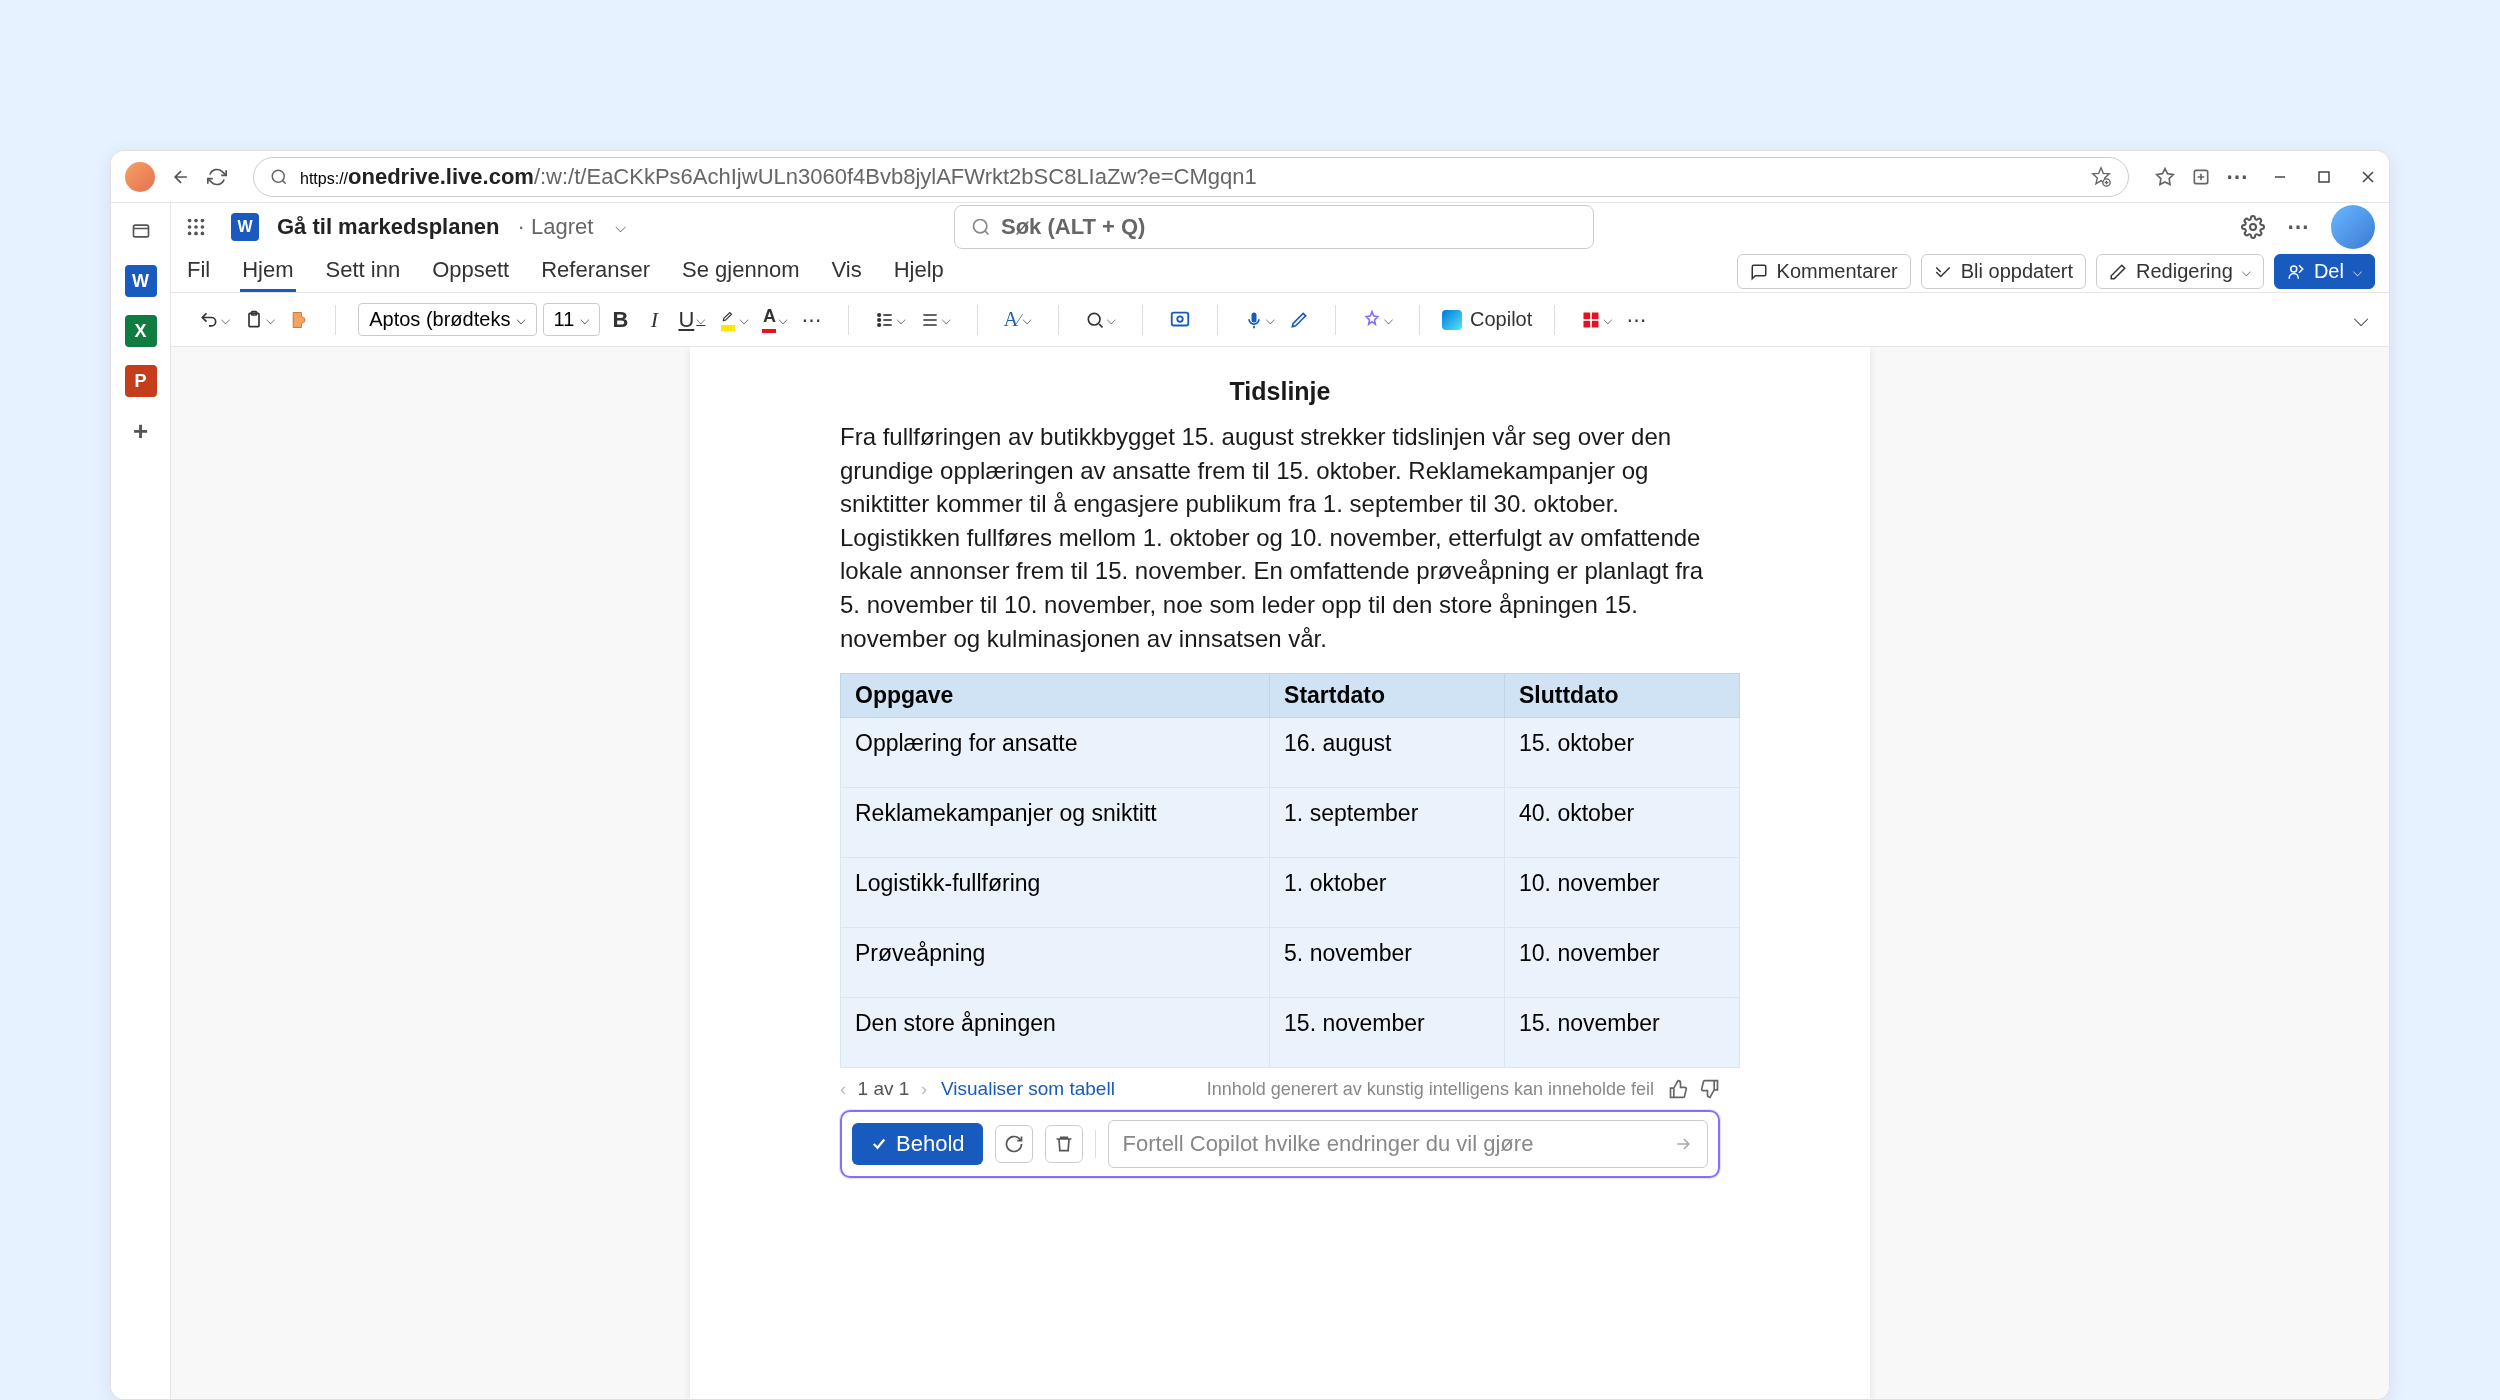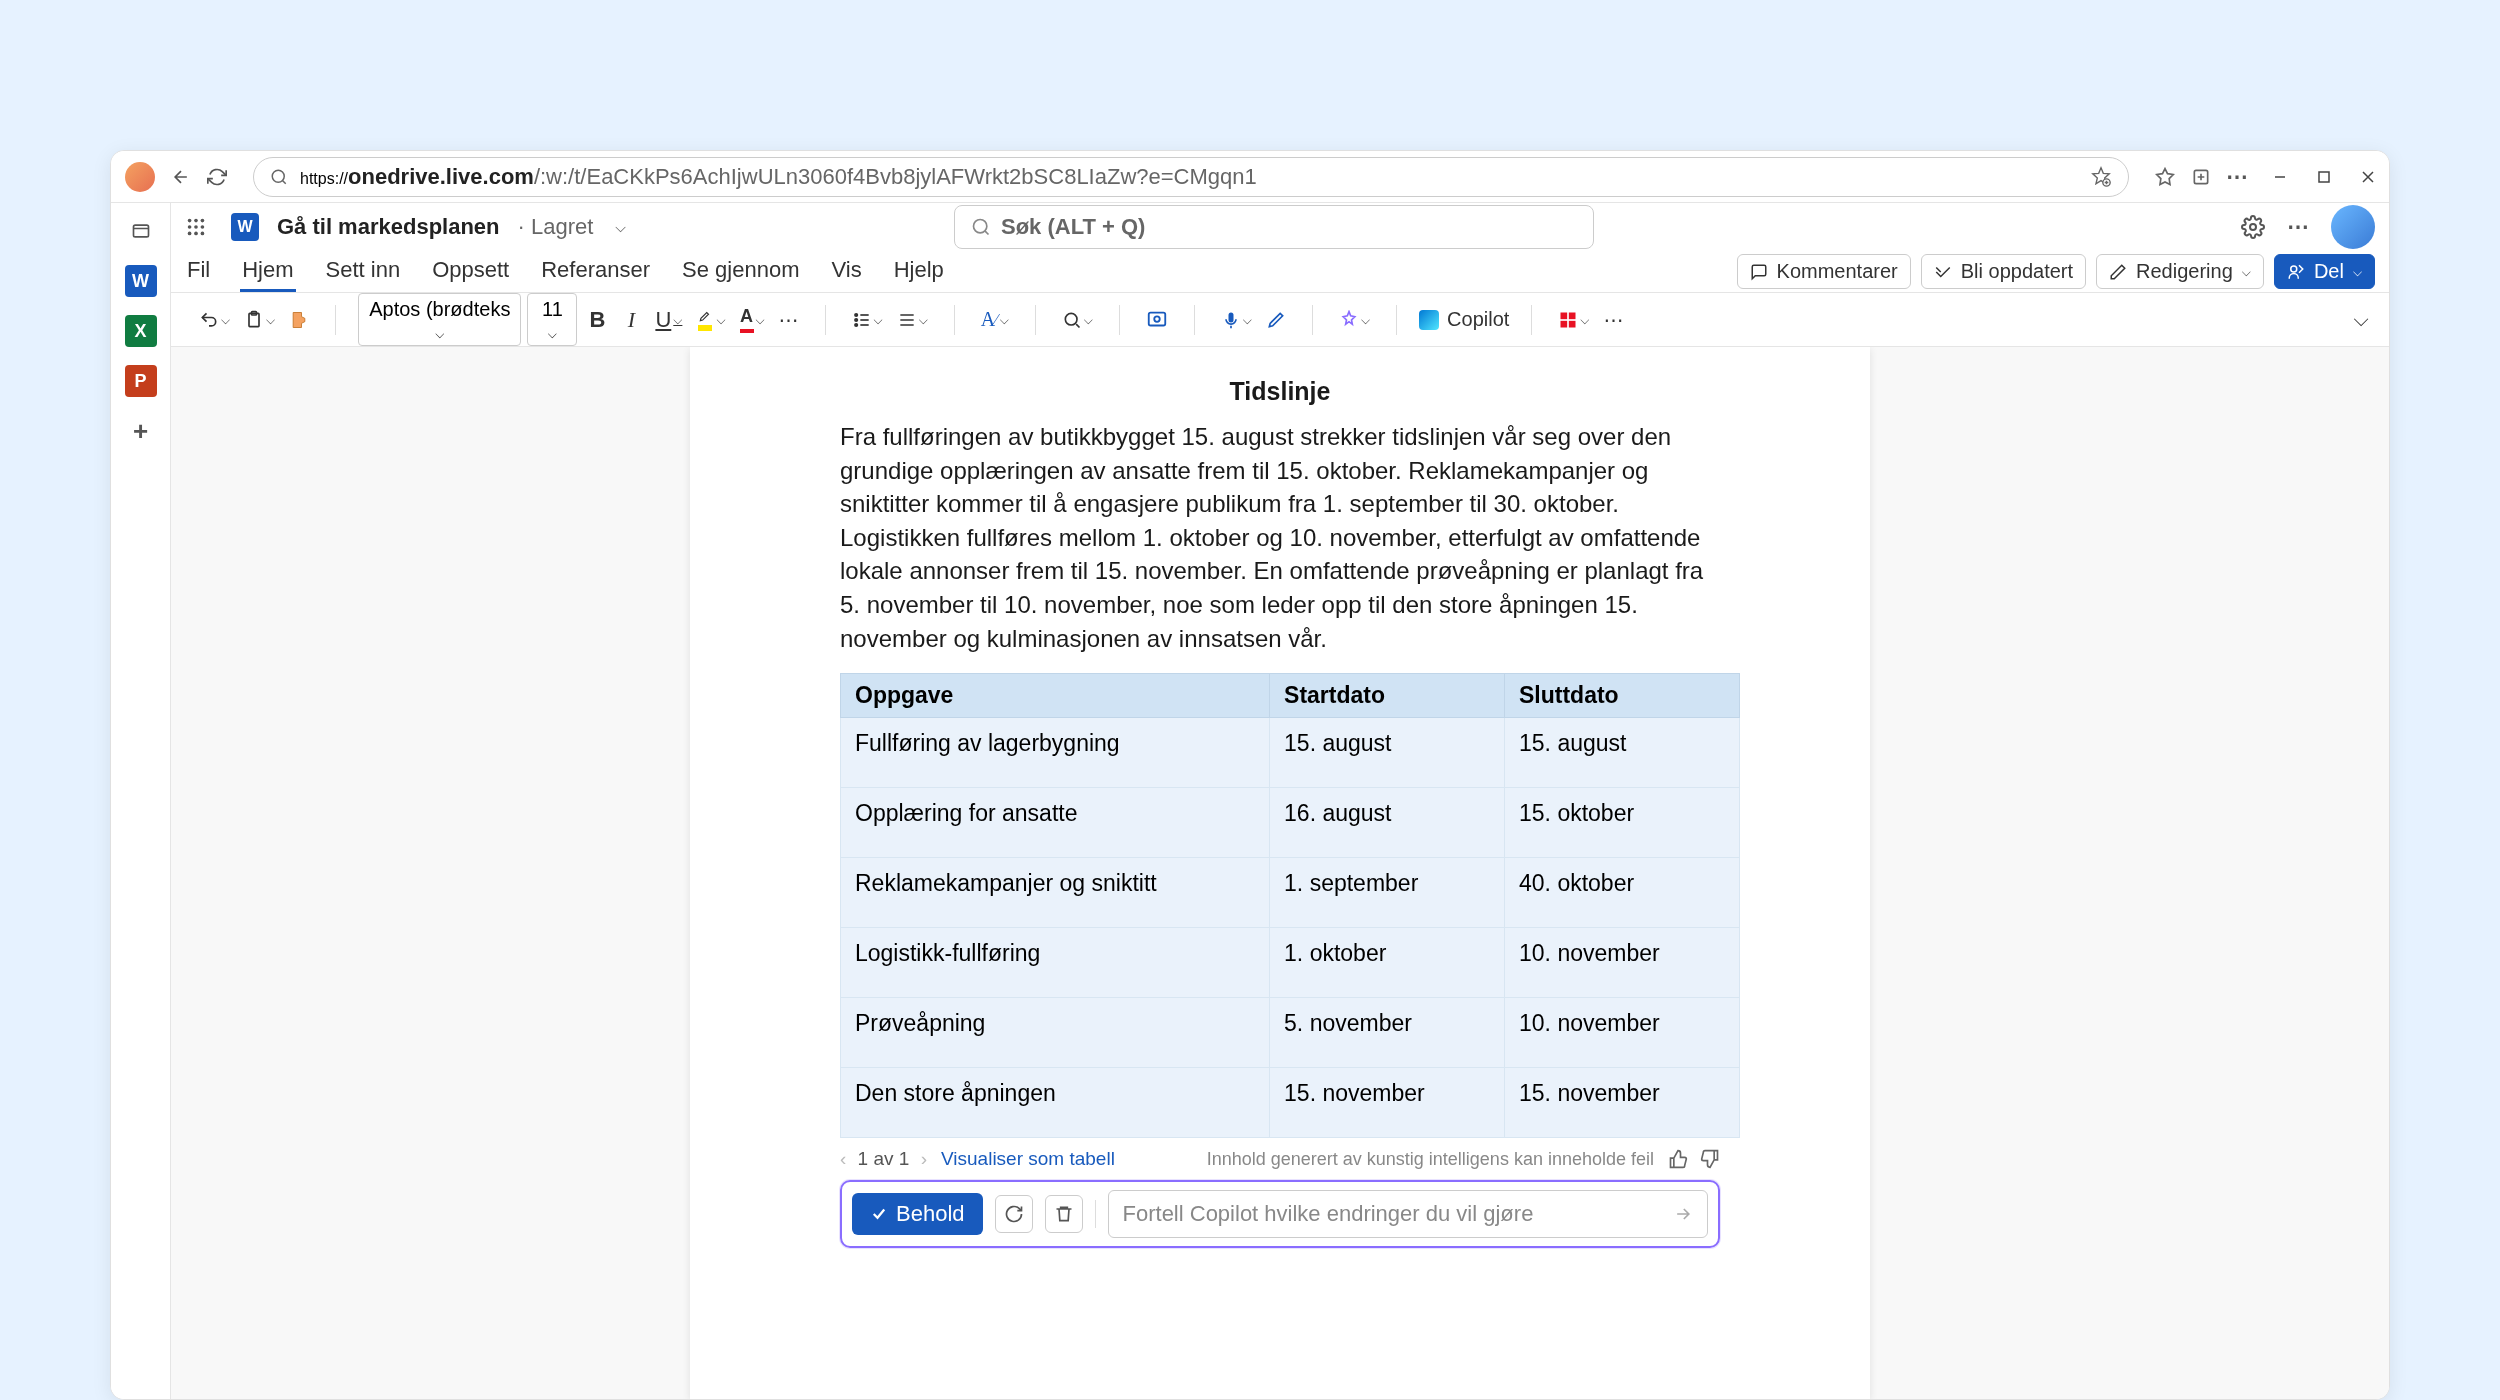--- a/index.html
+++ b/index.html
@@ -40,21 +40,21 @@
 .tab { font-size: 22px; color: #333; padding: 6px 2px; border-bottom: 3px solid transparent; cursor: pointer; }
 .tab.active { border-bottom-color: #185abd; font-weight: 500; }
 .tab-right { margin-left: auto; display: flex; gap: 10px; }
 .tab-btn { border: 1px solid #ccc; border-radius: 6px; padding: 5px 12px; font-size: 20px; display: flex; align-items: center; gap: 9px; background: #fff; cursor: pointer; color: #333; }
 .tab-btn.primary { background: #185abd; color: #fff; border-color: #185abd; }
 
 .ribbon { height: 54px; background: #fff; border-bottom: 1px solid #e5e5e5; display: flex; align-items: center; padding: 0 14px; gap: 8px; }
 .rb-group { display: flex; align-items: center; gap: 6px; padding: 0 10px; }
 .rb-sep { width: 1px; height: 30px; background: #ddd; margin: 0 4px; }
 .rb-btn { min-width: 28px; height: 32px; display: flex; align-items: center; justify-content: center; border-radius: 4px; cursor: pointer; font-size: 20px; color: #333; padding: 0 4px; }
-.font-sel { border: 1px solid #ccc; border-radius: 4px; padding: 4px 10px; font-size: 20px; display: flex; align-items: center; gap: 6px; flex-direction: column; }
+.font-sel { border: 1px solid #ccc; border-radius: 4px; padding: 4px 10px; font-size: 20px; display: flex; align-items: center; gap: 6px; }
 .copilot-btn { display: flex; align-items: center; gap: 8px; font-size: 20px; color: #333; padding: 4px 10px; }
 .copilot-glyph { width: 20px; height: 20px; background: linear-gradient(135deg,#0078d4,#50e6ff); border-radius: 4px; }
 
 .doc-area { flex: 1; background: #f8f8f8; overflow-y: auto; display: flex; justify-content: center; }
 .page { width: 1180px; background: #fff; box-shadow: 0 2px 8px rgba(0,0,0,0.1); padding: 30px 150px; margin-top: 0; }
 .doc-h { font-size: 25px; font-weight: bold; color: #1a1a1a; margin-bottom: 14px; text-align: center; }
 .doc-p { font-size: 24px; line-height: 1.4; color: #1a1a1a; margin-bottom: 18px; }
 .doc-table { width: 900px; border-collapse: collapse; font-size: 23px; }
 .doc-table th { background: #d0e3f4; text-align: left; padding: 8px 14px; font-weight: 600; border: 1px solid #c0d5e8; }
 .doc-table td { background: #eaf2fb; padding: 12px 14px 30px 14px; border: 1px solid #d8e6f2; vertical-align: top; }
@@ -389,25 +389,20 @@
           <table class="doc-table">
             <thead>
               <tr>
                 <th class="th-task">Oppgave</th>
                 <th class="th-start">Startdato</th>
                 <th class="th-end">Sluttdato</th>
               </tr>
             </thead>
             <tbody>
               <tr>
-                  <td>Fullføring av lagerbygning</td>
-                  <td>15. august</td>
-                  <td>15. august</td>
-                </tr>
-              <tr>
                   <td>Opplæring for ansatte</td>
                   <td>16. august</td>
                   <td>15. oktober</td>
                 </tr>
               <tr>
                   <td>Reklamekampanjer og sniktitt</td>
                   <td>1. september</td>
                   <td>40. oktober</td>
                 </tr>
               <tr>

